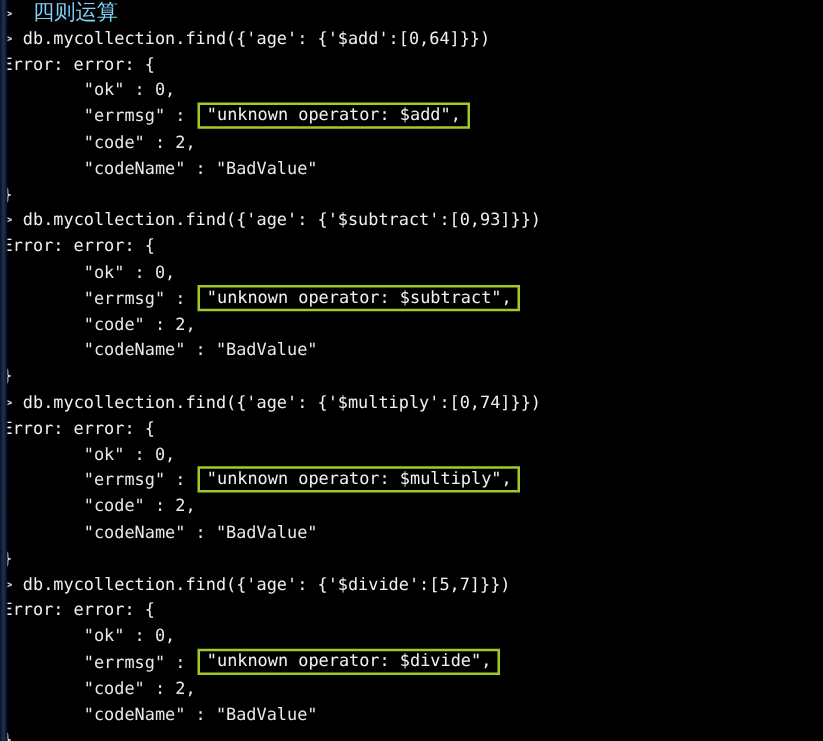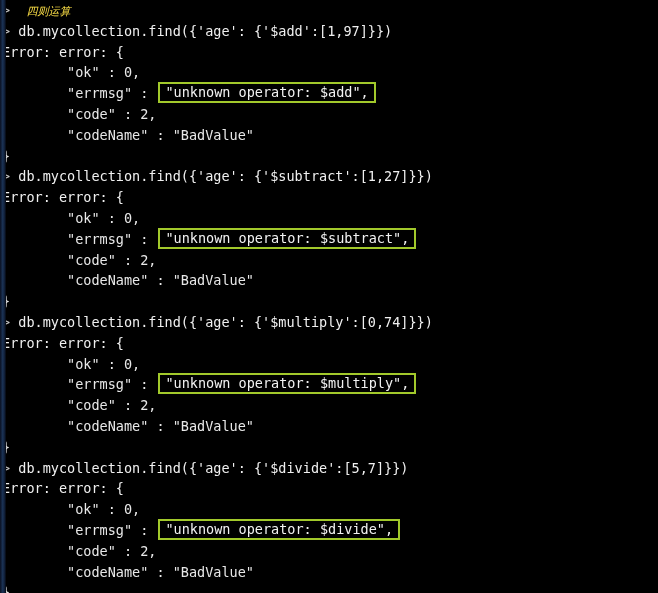--- a/index.html
+++ b/index.html
@@ -44,24 +44,23 @@
     height: 20.8px;
     display: block;
     letter-spacing: 0px;
   }
   .prompt {
     color: #c8c8c8;
   }
   .cmd { color: #f0f0f0; }
   .err { color: #f0f0f0; }
   .title-cn {
-    color: #fde047;
+    color: #7dd3fc;
     font-family: "DejaVu Sans", "Liberation Sans", sans-serif;
-    font-size: 11px;
-    font-style: italic;
+    font-size: 17px;
   }
   .boxed {
     display: inline-block;
     border: 2px solid #a2c92b;
     padding: 0px 5px 0px 5px;
     margin-left: 2px;
     line-height: 17px;
     position: relative;
     top: -1px;
     color: #f2f2f2;
@@ -69,29 +68,29 @@
 </style>
 </head>
 <body>
 
 <div id="terminal">
 
   <div id="left-stripe"></div>
 
   <div class="line"><span class="prompt">&gt;</span>  <span class="title-cn">四则运算</span></div>
 
-  <div class="line"><span class="prompt">&gt;</span> <span class="cmd">db.mycollection.find({'age': {'$add':[1,97]}})</span></div>
+  <div class="line"><span class="prompt">&gt;</span> <span class="cmd">db.mycollection.find({'age': {'$add':[0,64]}})</span></div>
   <div class="line"><span class="err">Error: error: {</span></div>
   <div class="line">        <span>"ok"</span><span> : </span><span>0,</span></div>
   <div class="line">        <span>"errmsg"</span><span> : </span><span class="boxed">"unknown operator: $add",</span></div>
   <div class="line">        <span>"code"</span><span> : </span><span>2,</span></div>
   <div class="line">        <span>"codeName"</span><span> : </span><span>"BadValue"</span></div>
   <div class="line"><span>}</span></div>
 
-  <div class="line"><span class="prompt">&gt;</span> <span class="cmd">db.mycollection.find({'age': {'$subtract':[1,27]}})</span></div>
+  <div class="line"><span class="prompt">&gt;</span> <span class="cmd">db.mycollection.find({'age': {'$subtract':[0,93]}})</span></div>
   <div class="line"><span class="err">Error: error: {</span></div>
   <div class="line">        <span>"ok"</span><span> : </span><span>0,</span></div>
   <div class="line">        <span>"errmsg"</span><span> : </span><span class="boxed">"unknown operator: $subtract",</span></div>
   <div class="line">        <span>"code"</span><span> : </span><span>2,</span></div>
   <div class="line">        <span>"codeName"</span><span> : </span><span>"BadValue"</span></div>
   <div class="line"><span>}</span></div>
 
   <div class="line"><span class="prompt">&gt;</span> <span class="cmd">db.mycollection.find({'age': {'$multiply':[0,74]}})</span></div>
   <div class="line"><span class="err">Error: error: {</span></div>
   <div class="line">        <span>"ok"</span><span> : </span><span>0,</span></div>

